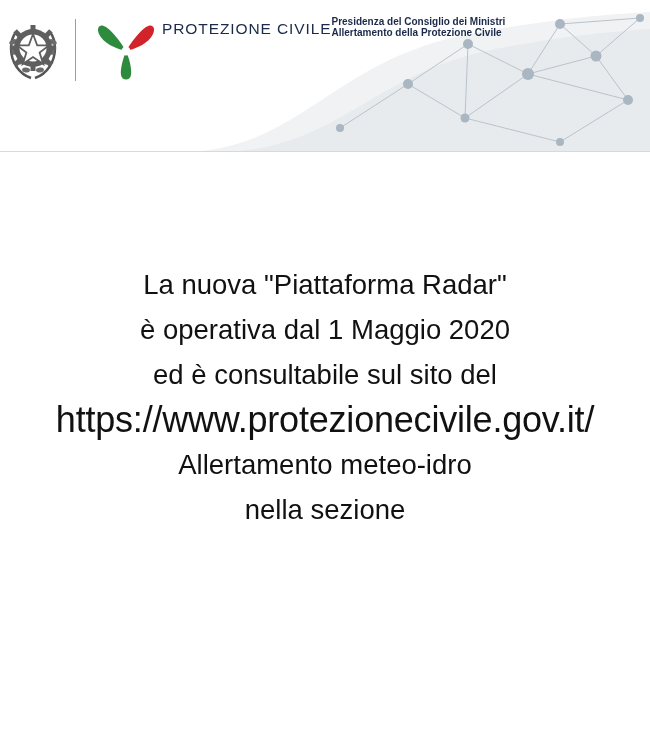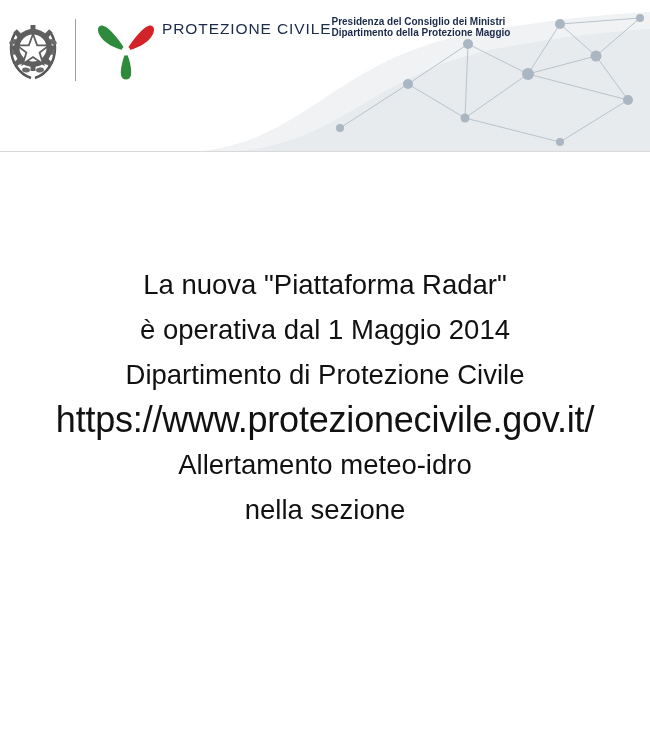--- a/index.html
+++ b/index.html
@@ -214,29 +214,29 @@
           <path d="M36,34 C30,24 22,14 16,10 C10,6 6,10 9,17 C13,26 26,32 36,34 Z" fill="#2e8b3d"></path>
           <path d="M36,34 C42,24 50,14 56,10 C62,6 66,10 63,17 C59,26 46,32 36,34 Z" fill="#d2232a"></path>
           <path d="M36,34 C33,42 30,52 31,58 C32,64 40,64 41,58 C42,51 39,41 36,34 Z" fill="#2e8b3d"></path>
           <circle cx="36" cy="34" r="4.5" fill="#ffffff"></circle>
         </svg>
       </div>
 
       <div class="logo-title">PROTEZIONE CIVILE</div>
       <div class="logo-sub">
         <div>Presidenza del Consiglio dei Ministri</div>
-        <div>Dipartimento della Protezione Maggio</div>
+        <div>Allertamento della Protezione Civile</div>
       </div>
     </div>
 
     <div class="header-bottom-rule"></div>
   </div>
 
   <div class="message">
     <div class="message-line">La nuova "Piattaforma Radar"</div>
-    <div class="message-line">è operativa dal 1 Maggio 2014</div>
-    <div class="message-line">Dipartimento di Protezione Civile</div>
+    <div class="message-line">è operativa dal 1 Maggio 2020</div>
+    <div class="message-line">ed è consultabile sul sito del</div>
     <div class="message-line url">https://www.protezionecivile.gov.it/</div>
     <div class="message-line">Allertamento meteo-idro</div>
     <div class="message-line">nella sezione</div>
   </div>
 
 </div>
 
 </body></html>

